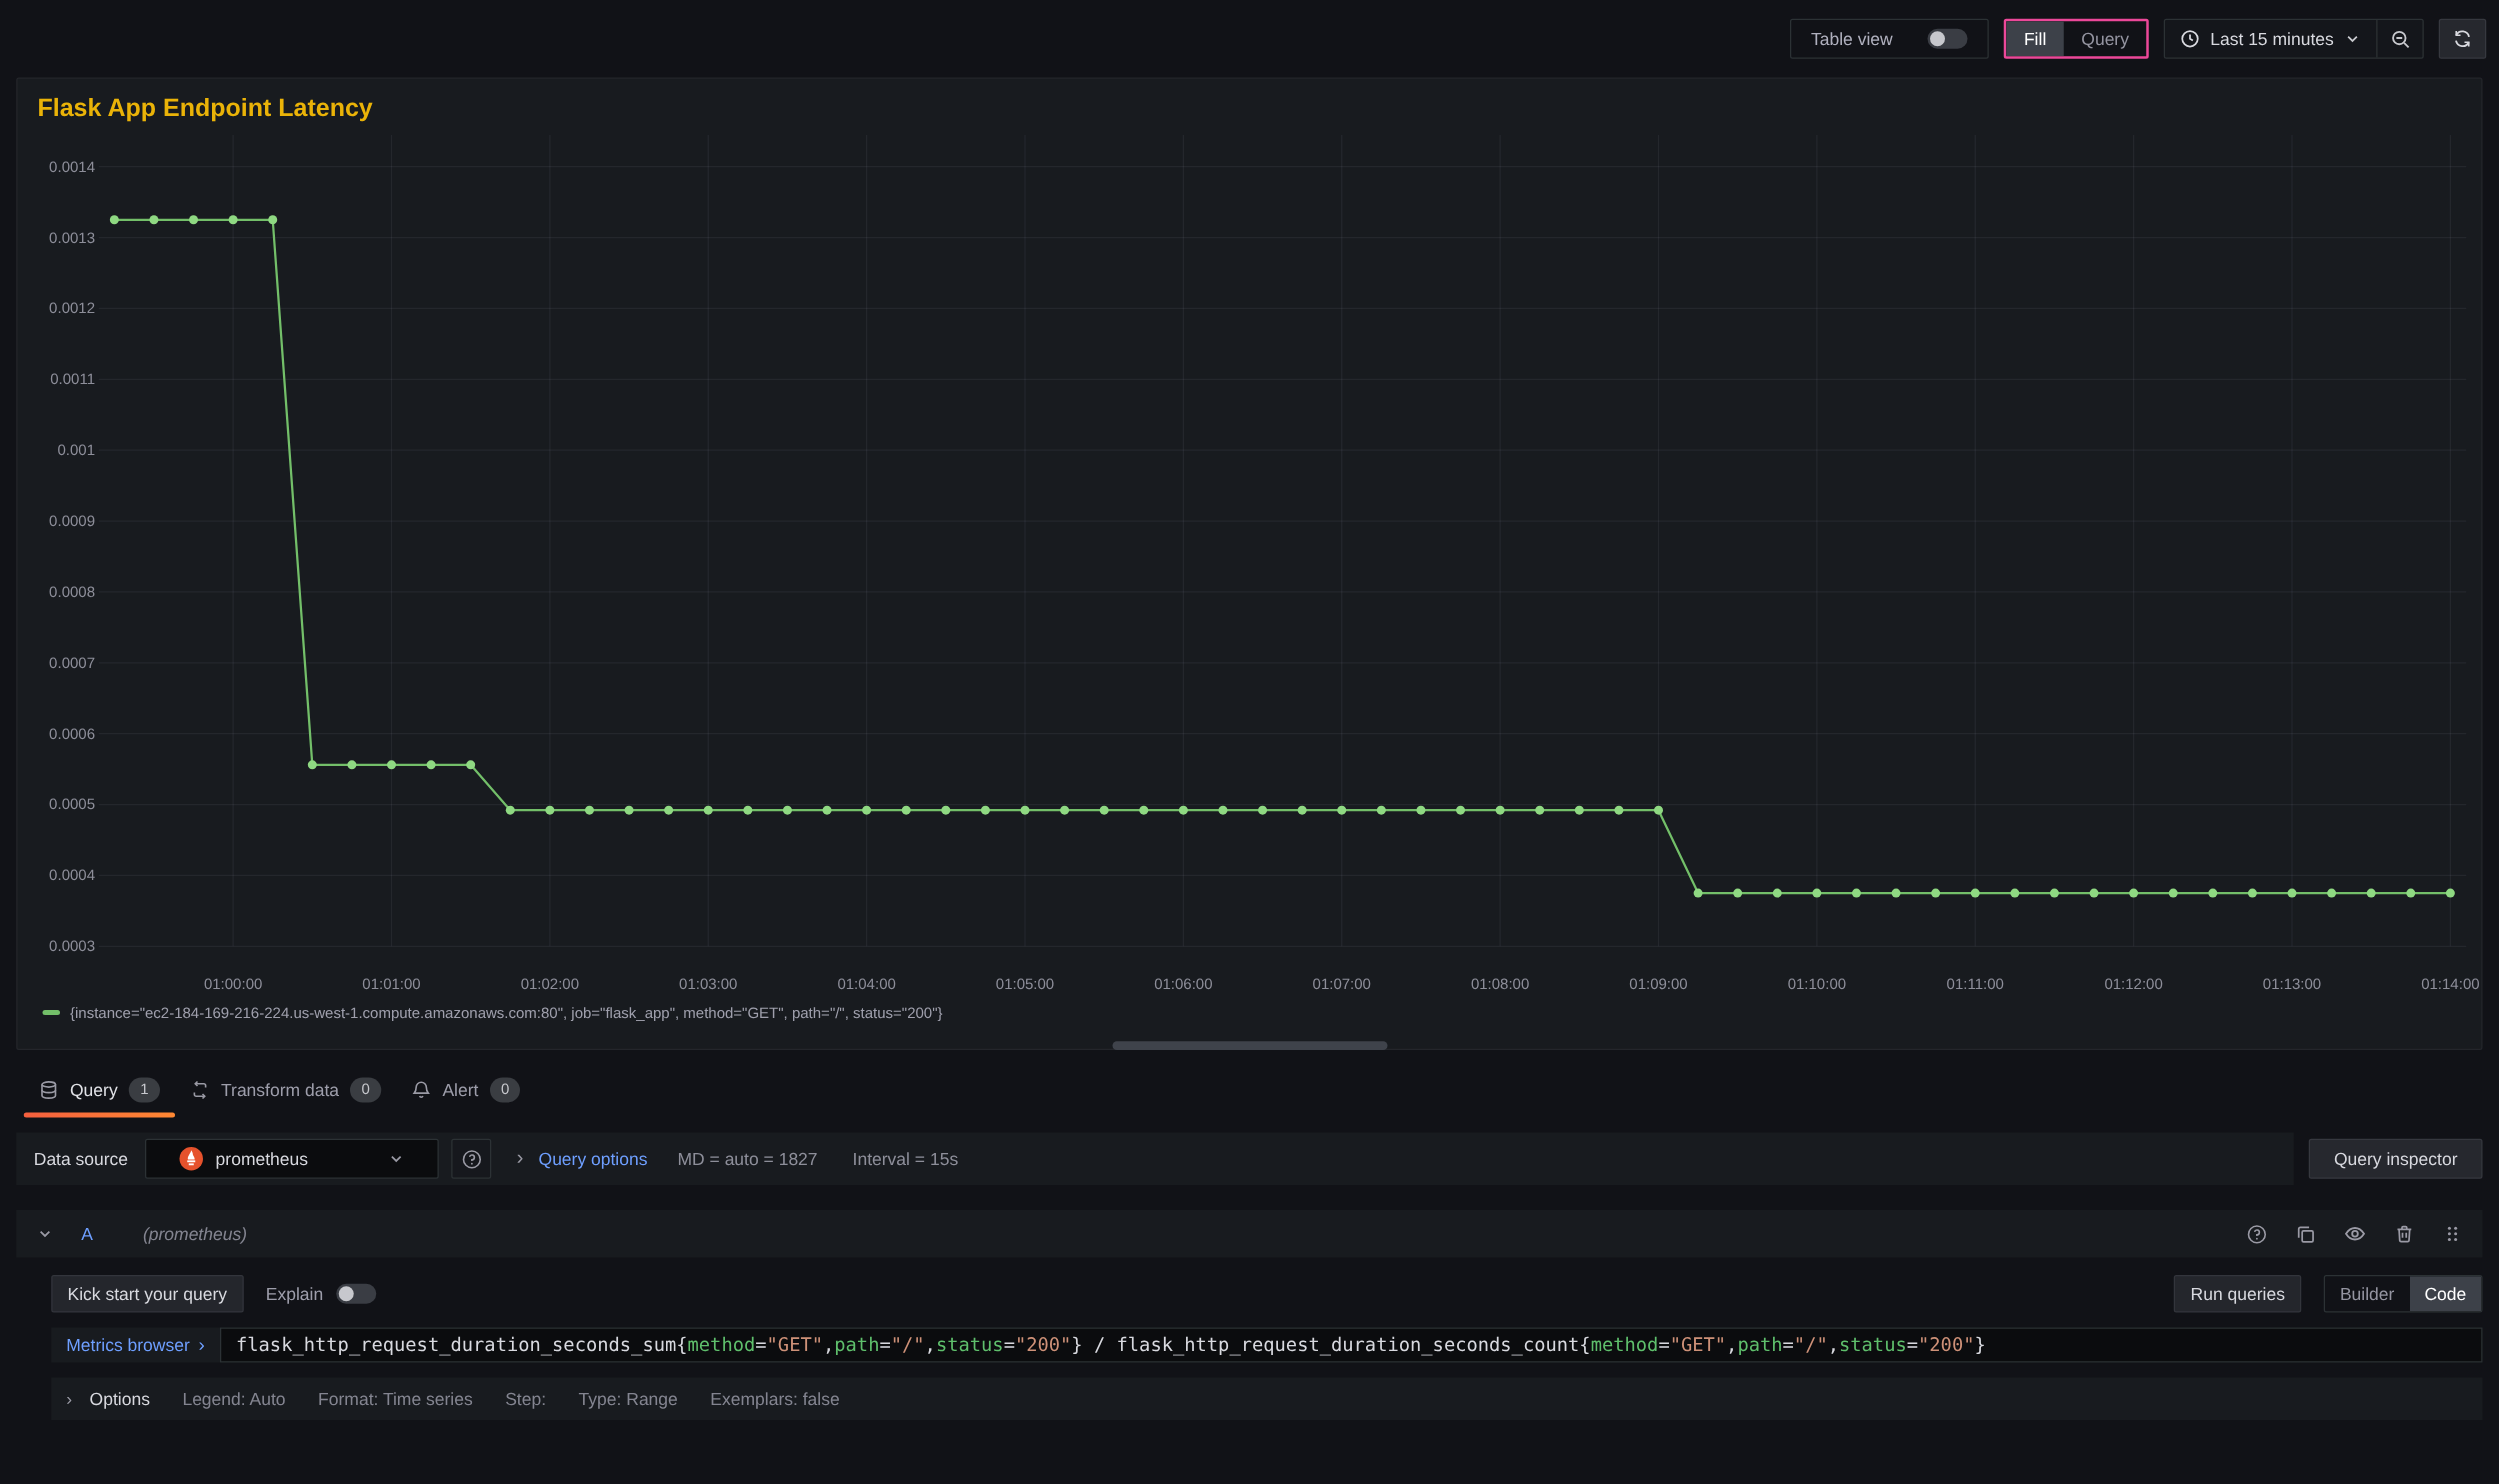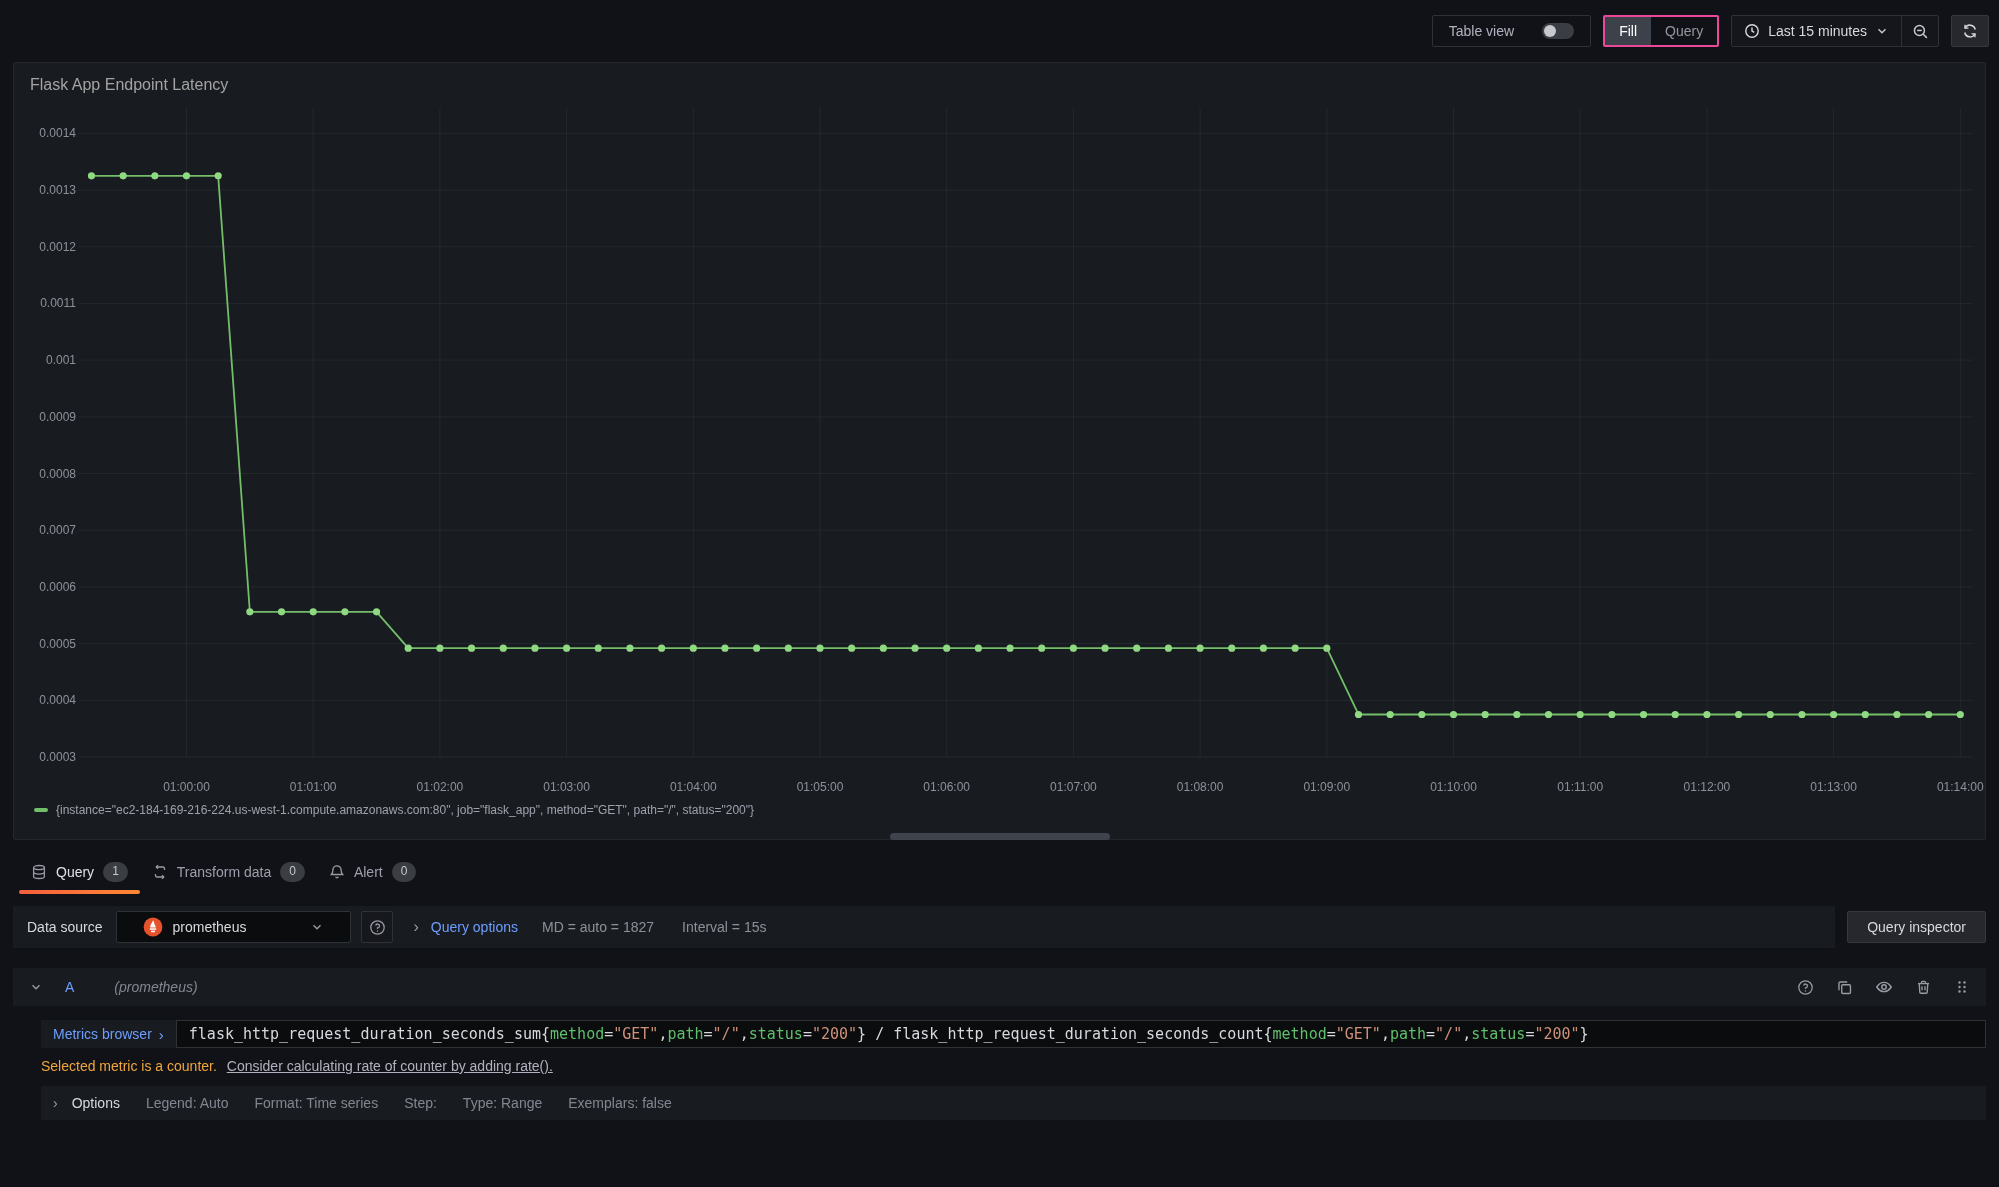--- a/index.html
+++ b/index.html
@@ -14,21 +14,21 @@
 .seg-group{display:flex;align-items:flex-start;height:32px;border:2px solid #ec4899;border-radius:2px;overflow:hidden}
 .seg{height:100%;padding:0 14px;background:transparent;border:none;color:rgba(204,204,220,.7);font:inherit;display:flex;align-items:center;cursor:pointer}
 .seg.active{background:#3d4149;color:#fff;font-weight:500}
 .timegroup{display:flex;align-items:center;height:32px;border:1px solid #2c3235;border-radius:2px;background:#14161b}
 .tp-btn{display:flex;align-items:center;gap:8px;padding:0 12px;color:#d8d9df;font-weight:500;height:100%}
 .vdiv{width:1px;height:100%;background:#2c3235}
 .iconbtn{width:36px;height:100%;display:flex;align-items:center;justify-content:center;color:#c7c8cd}
 .refresh-btn{width:38px;height:32px;border:1px solid #36383f;background:#26282e;border-radius:2px;display:flex;align-items:center;justify-content:center;color:#d8d9df}
 
 .panel{position:relative;margin:0 13px;height:778px;background:#181b1f;border:1px solid #24262b;border-radius:2px}
-.panel-title{padding:13px 16px;font-size:16px;font-weight:400;color:#a3a3a3}
+.panel-title{padding:13px 16px;font-size:20px;font-weight:700;color:#eab308}
 #chart{position:absolute;left:0;top:0}
 #chart text{font-family:"Liberation Sans",sans-serif}
 .legend{position:absolute;left:20px;top:740px;display:flex;align-items:center;gap:8px}
 .swatch{width:14px;height:4px;border-radius:2px;display:inline-block}
 .legend-text{font-size:12px;color:rgba(204,204,220,.75)}
 .draghandle{position:absolute;left:890px;top:833px;width:220px;height:7px;border-radius:4px;background:#3f434b}
 
 .tabs{display:flex;margin:10px 13px 0;height:44px;padding-left:6px}
 .tab{display:flex;align-items:center;gap:9px;padding:0 12px;position:relative;color:rgba(204,204,220,.75);cursor:pointer}
 .tab .ticon{color:#9a9aa5;display:flex}
@@ -360,30 +360,41 @@
           <circle cx="5.5" cy="8" r="1.2"></circle>
           <circle cx="10.5" cy="8" r="1.2"></circle>
           <circle cx="5.5" cy="12.5" r="1.2"></circle>
           <circle cx="10.5" cy="12.5" r="1.2"></circle>
         </svg>
     </span>
   </div>
 </div>
 
 <div class="editor">
+  <div class="toolbar">
+    <button class="btn-sm">Kick start your query</button>
+    <div class="explain">
+      <span>Explain</span>
+      <span class="toggle">
+          <span class="knob"></span>
+        </span>
+    </div>
+    <div class="spacer"></div>
+    <button class="btn-sm" style="font-weight:500">Run queries</button>
+    <div class="bc-group">
+      <button class="seg">Builder</button>
+      <button class="seg active">Code</button>
+    </div>
+  </div>
   <div class="coderow">
     <div class="mb-label">
       <span>Metrics browser</span>
       <span class="chev-r">›</span>
     </div>
     <div class="codefield"><span id="code-tokens"><span class="tk-plain">flask_http_request_duration_seconds_sum{</span><span class="tk-label">method</span><span class="tk-plain">=</span><span class="tk-string">"GET"</span><span class="tk-plain">,</span><span class="tk-label">path</span><span class="tk-plain">=</span><span class="tk-string">"/"</span><span class="tk-plain">,</span><span class="tk-label">status</span><span class="tk-plain">=</span><span class="tk-string">"200"</span><span class="tk-plain">} / flask_http_request_duration_seconds_count{</span><span class="tk-label">method</span><span class="tk-plain">=</span><span class="tk-string">"GET"</span><span class="tk-plain">,</span><span class="tk-label">path</span><span class="tk-plain">=</span><span class="tk-string">"/"</span><span class="tk-plain">,</span><span class="tk-label">status</span><span class="tk-plain">=</span><span class="tk-string">"200"</span><span class="tk-plain">}</span></span></div>
-  </div>
-  <div class="warnrow">
-    <span class="warn">Selected metric is a counter.</span>
-    <span class="warnlink">Consider calculating rate of counter by adding rate().</span>
   </div>
   <div class="optionsrow">
     <span class="opt-chev">›</span>
     <span class="opt-label">Options</span>
     <span class="opt-item">Legend: Auto</span>
     <span class="opt-item">Format: Time series</span>
     <span class="opt-item">Step:</span>
     <span class="opt-item">Type: Range</span>
     <span class="opt-item">Exemplars: false</span>
   </div>

